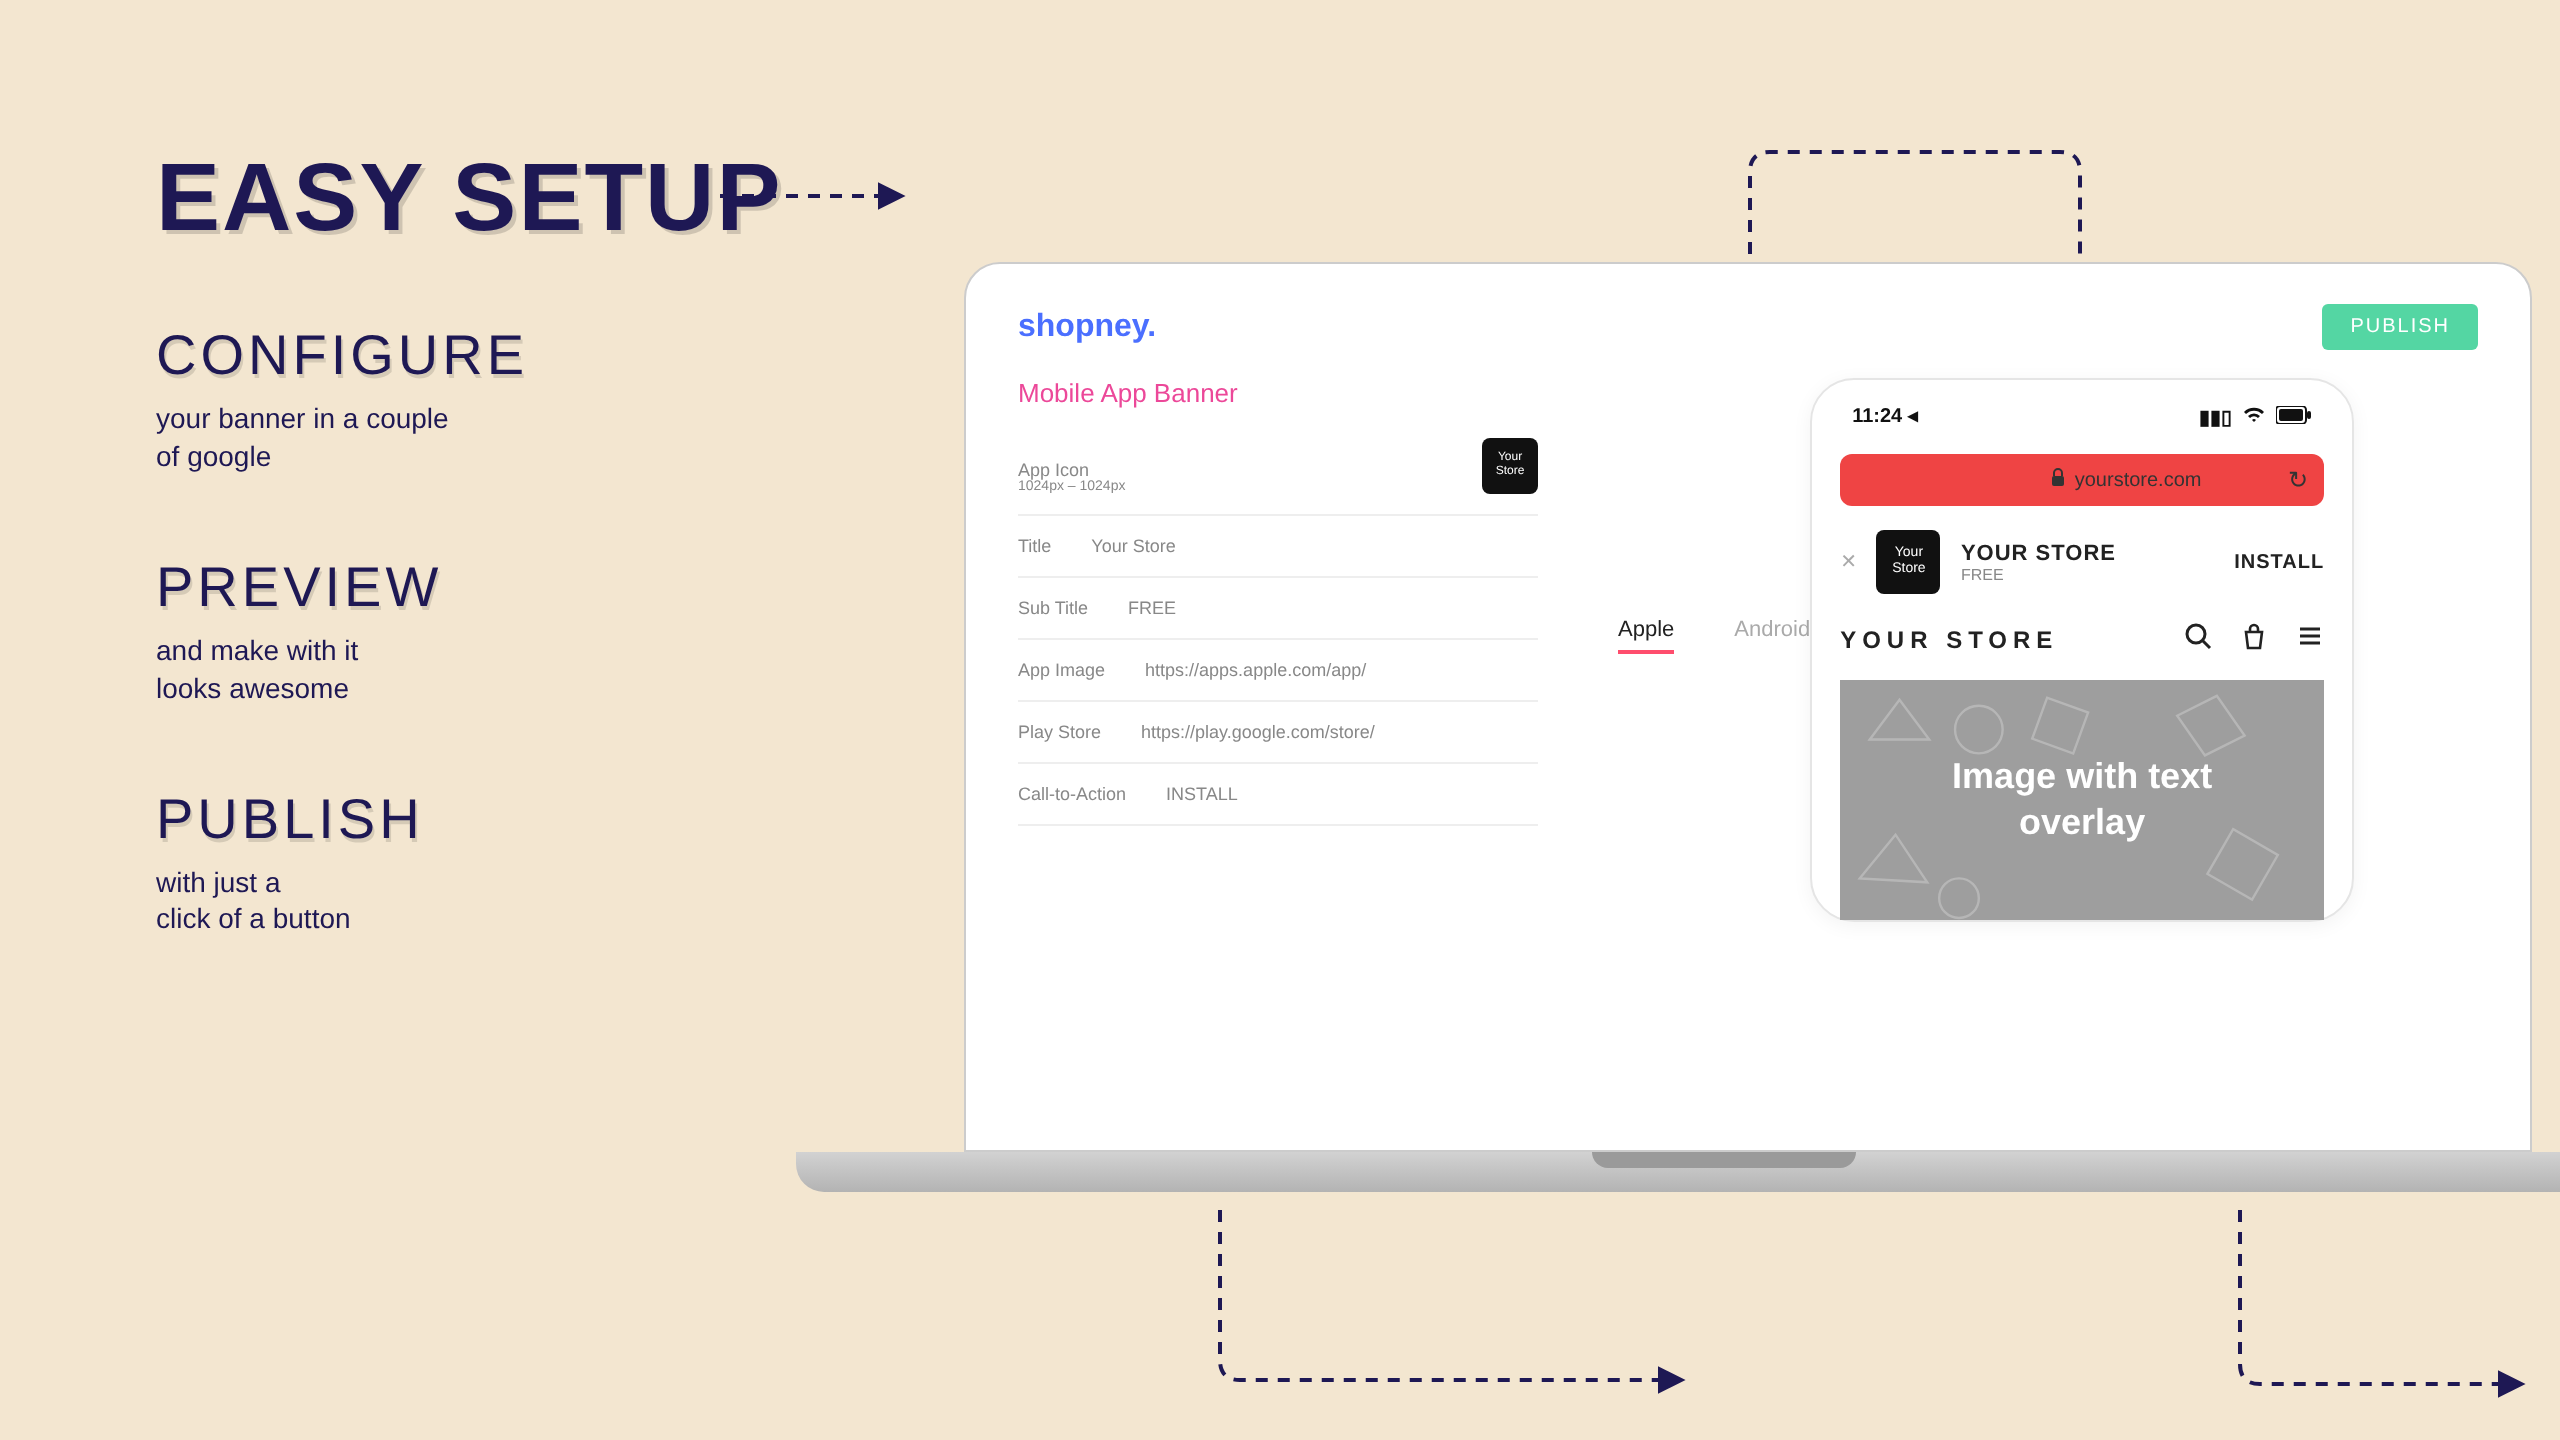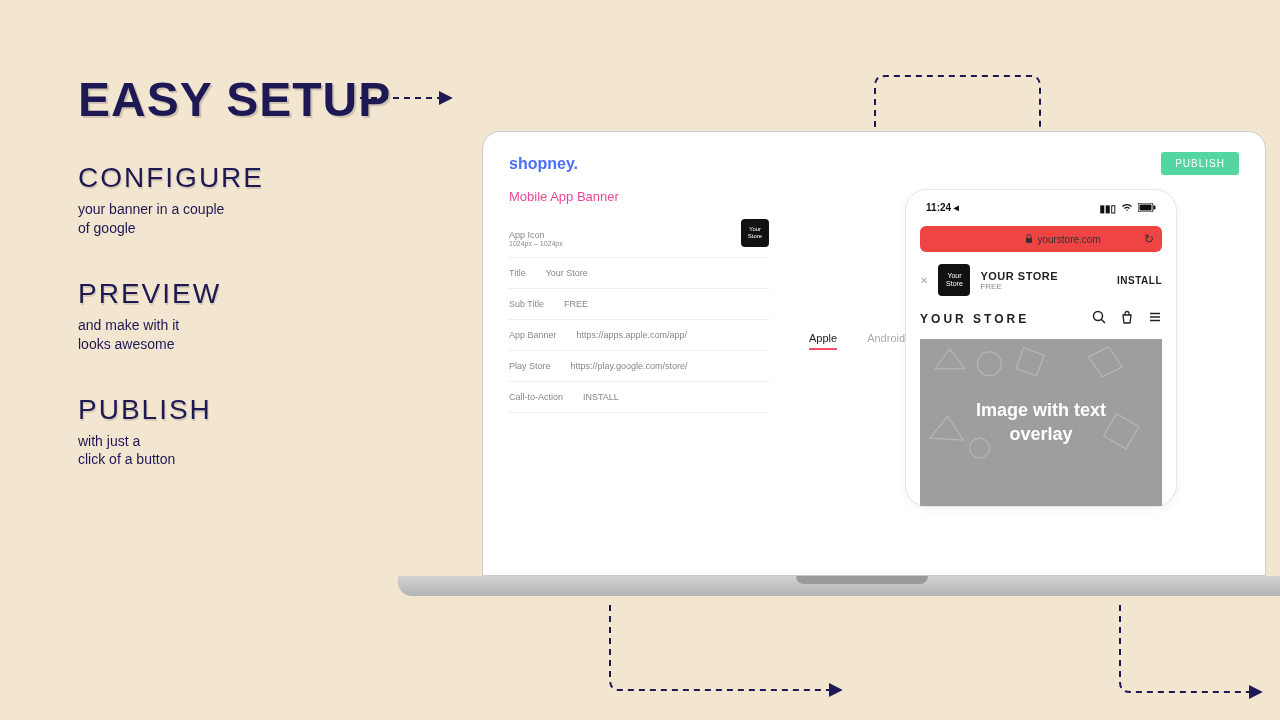--- a/index.html
+++ b/index.html
@@ -146,21 +146,21 @@
   .banner .install { font-size: 10px; font-weight: 600; color:#222; letter-spacing: .5px;}
   .banner .icon-thumb { width: 32px; height: 32px; font-size: 7px; }
   .storebar {
     display: flex; justify-content: space-between; align-items: center;
     margin-bottom: 12px;
   }
   .storebar .brand { font-size: 12px; letter-spacing: 3px; font-weight: 600; color:#222;}
   .storebar .icons { display: flex; gap: 14px; font-size: 14px; color:#222;}
   .hero {
     background: #9e9e9e;
-    height: 167px;
+    height: 120px;
     display: flex; align-items: center; justify-content: center;
     color: #fff;
     font-size: 18px;
     font-weight: 600;
     text-align: center;
     line-height: 1.3;
     position: relative;
     overflow: hidden;
   }
   .hero .pattern {
@@ -241,21 +241,21 @@
         <div class="label">Title</div>
         <div class="value">Your Store</div>
       </div>
 
       <div class="field">
         <div class="label">Sub Title</div>
         <div class="value">FREE</div>
       </div>
 
       <div class="field">
-        <div class="label">App Banner</div>
+        <div class="label">App Image</div>
         <div class="value">https://apps.apple.com/app/</div>
       </div>
 
       <div class="field">
         <div class="label">Play Store</div>
         <div class="value">https://play.google.com/store/</div>
       </div>
 
       <div class="field">
         <div class="label">Call-to-Action</div>

